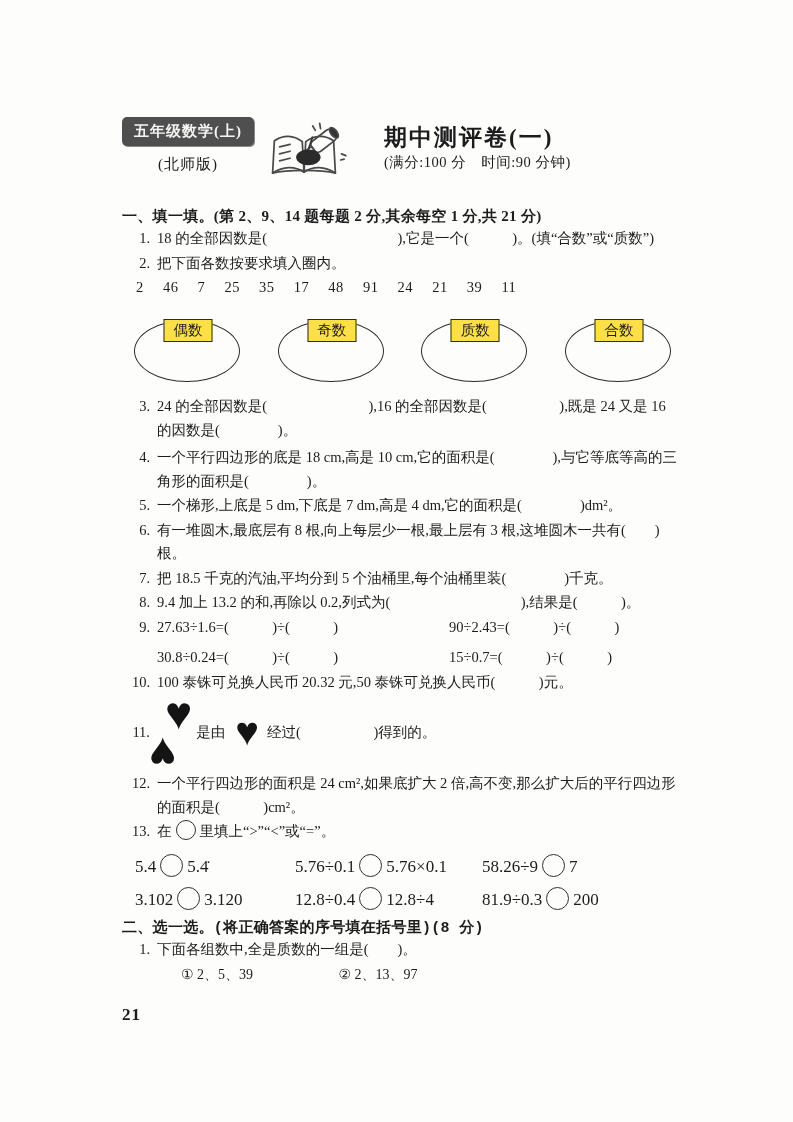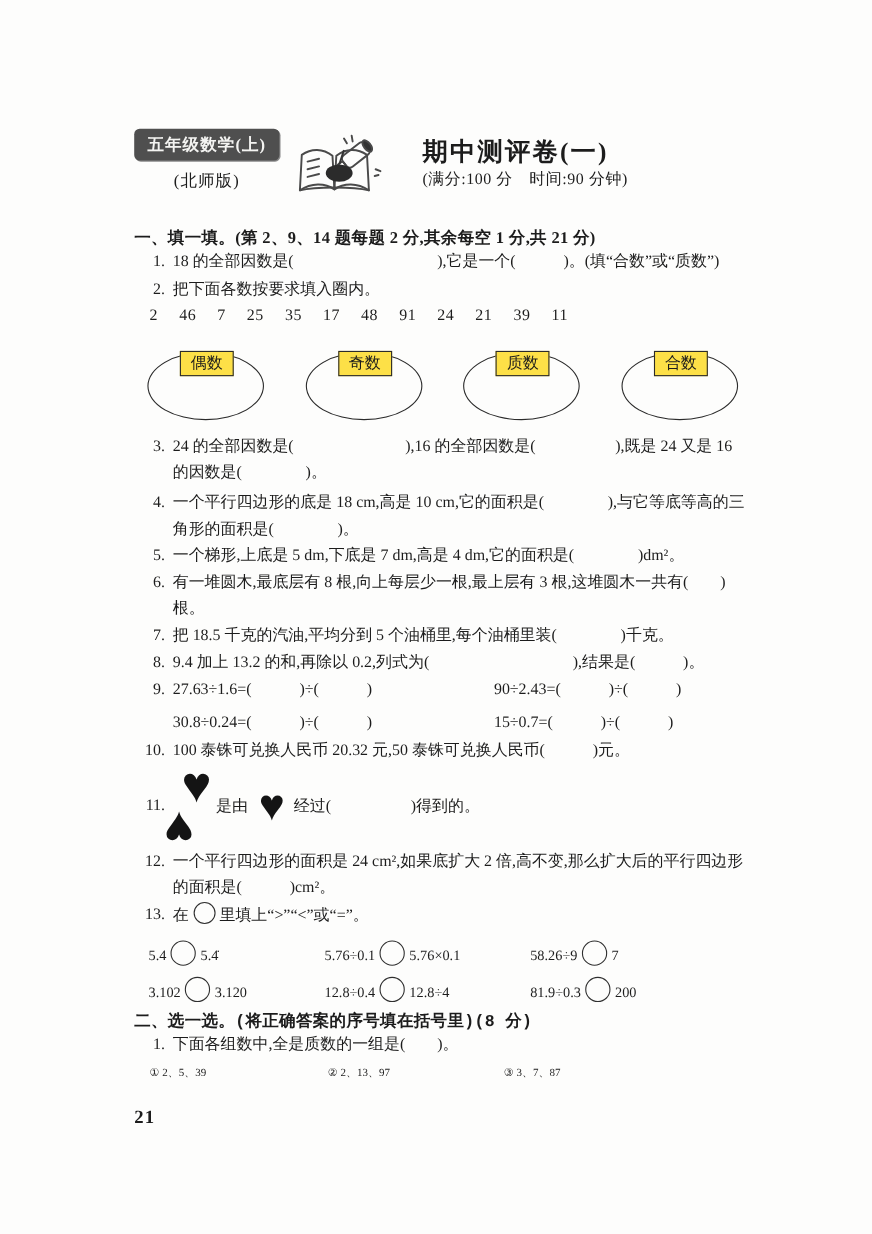--- a/index.html
+++ b/index.html
@@ -60,27 +60,27 @@
   .heart-top{font-size:46px;height:36px;line-height:36px;transform:translateX(8px);}
   .heart-bottom{font-size:46px;height:36px;line-height:30px;transform:scaleY(-1) translateX(-8px);}
   .heart-single{display:inline-block;font-size:40px;line-height:30px;vertical-align:middle;margin:0 8px 0 10px;}
 
   
   .cmp-circle{
     display:inline-block;width:21px;height:21px;border:1.3px solid #2f2f2f;
     border-radius:50%;vertical-align:-5px;margin:0 4px;background:transparent;
   }
   .cmp-circle.small{width:18px;height:18px;vertical-align:-4px;}
-  .cmp-row{display:flex;margin-top:10px;padding-left:13px;font-size:13px;align-items:center;}
+  .cmp-row{display:flex;margin-top:10px;padding-left:13px;font-size:17px;align-items:center;}
   .cmp-cell1{width:160px;}
   .cmp-cell2{width:187px;}
   .cmp-cell3{flex:1;}
 
   
-  .options{display:flex;margin-top:2px;padding-left:14px;font-size:10px;line-height:23.5px;}
+  .options{display:flex;margin-top:2px;padding-left:14px;font-size:14px;line-height:23.5px;text-align:center;}
   .opt1{width:162px;}
   .opt2{width:160px;}
   .opt3{flex:1;}
 
   .page-number{margin-top:18px;font-weight:bold;font-size:17px;letter-spacing:1px;}
 
   .sp8{margin-top:8px;font-family:Liberation Mono, monospace;}
   .sp4{margin-top:4px;}
 </style>
 </head>
@@ -226,19 +226,18 @@
 
     <div class="sec-heading sp8"><span>二、选一选。</span><span>(将正确答案的序号填在括号里)(8 分)</span></div>
 
     <div class="q">
       <span class="q-no">1.</span>
       <span class="q-text">下面各组数中,全是质数的一组是(　　)。</span>
     </div>
     <div class="options">
       <span class="opt1">① 2、5、39</span>
       <span class="opt2">② 2、13、97</span>
-      <span class="opt3">③ 3、7、87</span>
     </div>
 
     <div class="page-number">21</div>
 
   </div>
 </div>
 
 </body></html>

